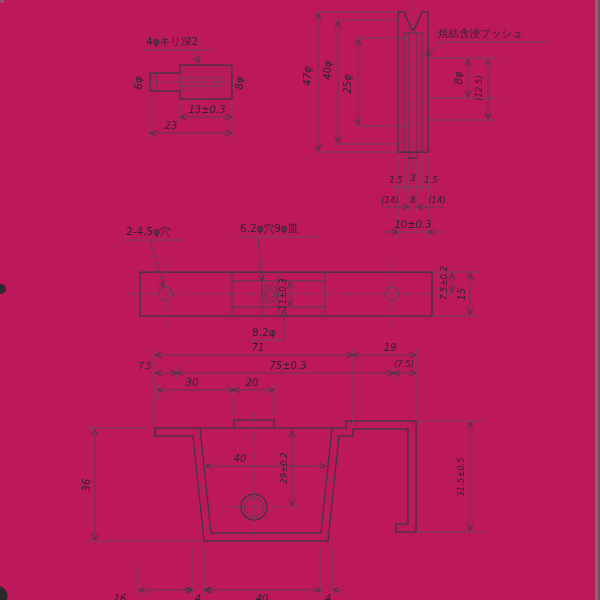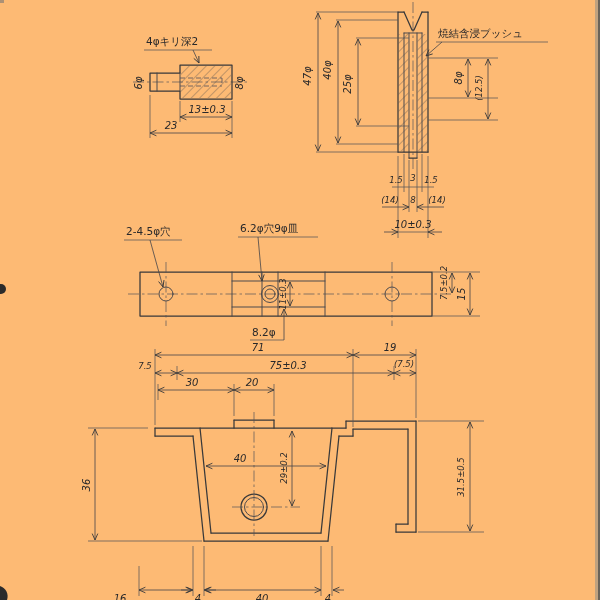--- a/index.html
+++ b/index.html
@@ -1,18 +1,18 @@
 <!DOCTYPE html>
 <html><head>
 <meta charset="utf-8">
 <style>
   html,body{margin:0;padding:0;background:#d8d7d3;}
   .stage{
     width:600px;height:600px;
-    background:#fdba74;
+    background:#be185d;
     position:relative;overflow:hidden;
     font-family:"DejaVu Sans",sans-serif;
   }
   svg{display:block}
   .ol{fill:none;stroke:#39393a;stroke-width:1.25;stroke-linecap:round;stroke-linejoin:round}
   .ol2{fill:none;stroke:#45454a;stroke-width:0.95;stroke-linecap:round}
   .thin{fill:none;stroke:#55555a;stroke-width:0.75}
   .dim{fill:none;stroke:#45454a;stroke-width:0.8}
   .cl{fill:none;stroke:#55555a;stroke-width:0.7;stroke-dasharray:11 3 2.5 3}
   .hid{fill:none;stroke:#50505a;stroke-width:0.8;stroke-dasharray:5 3}

